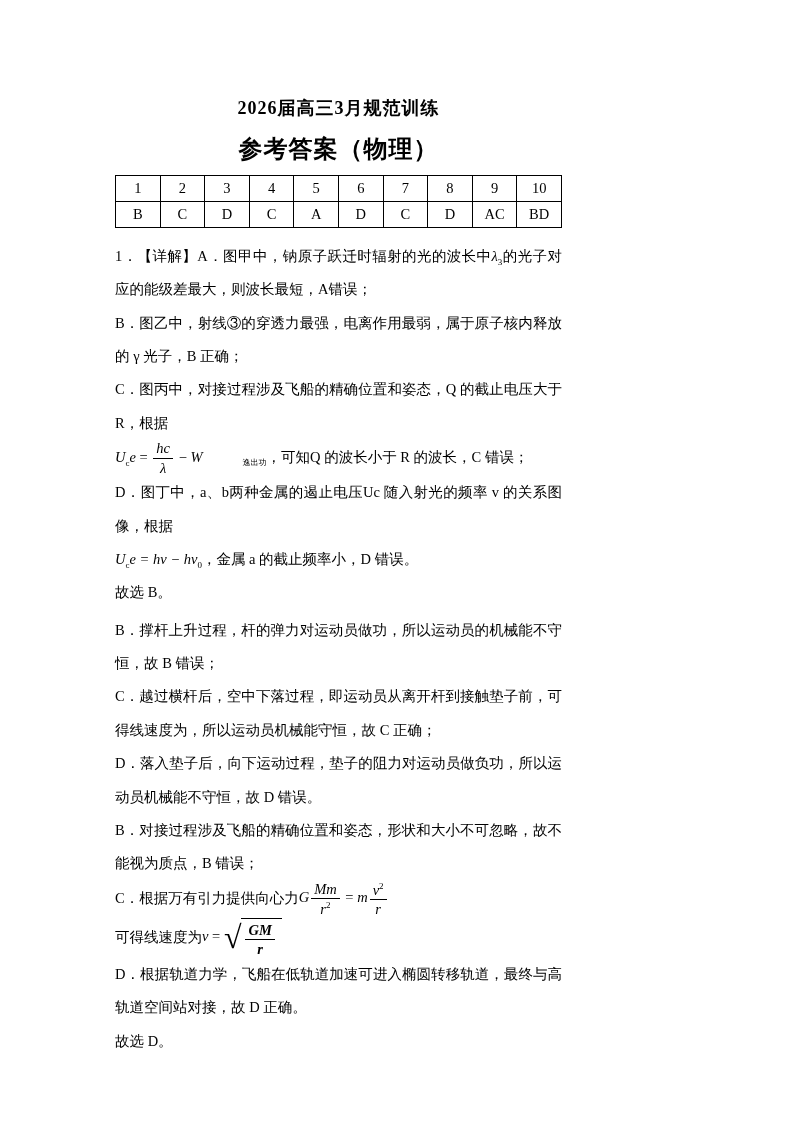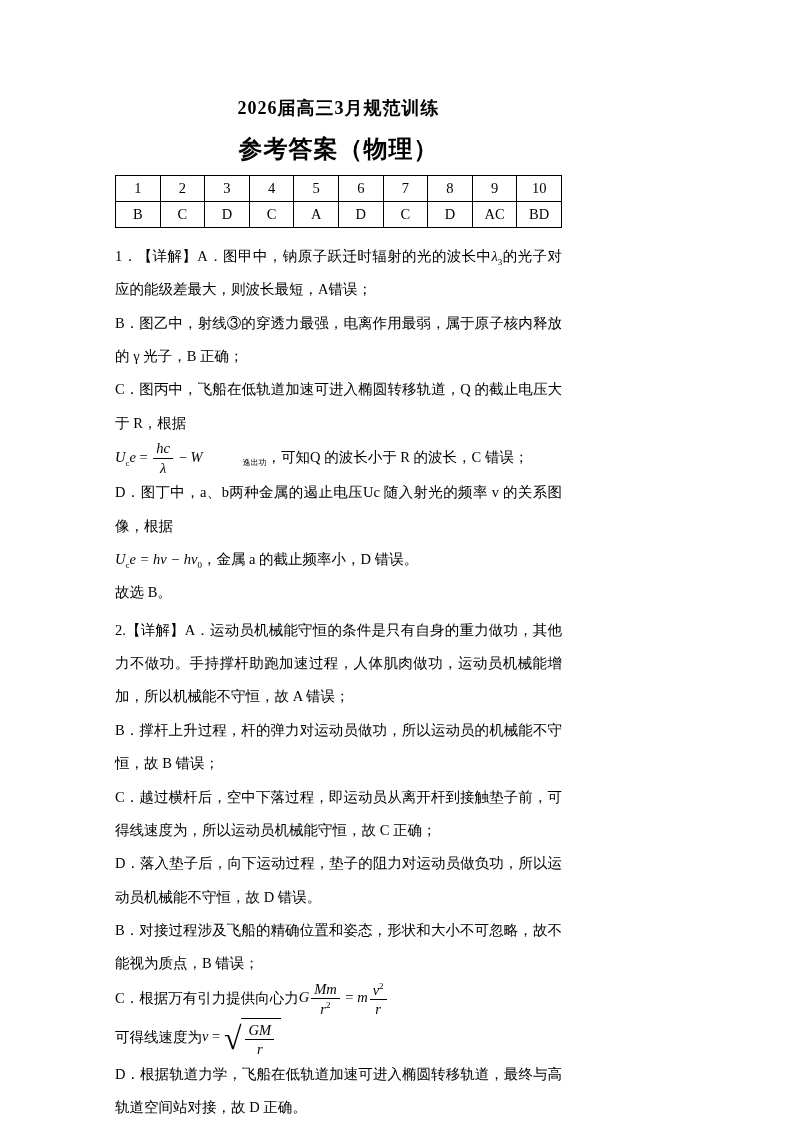--- a/index.html
+++ b/index.html
@@ -41,21 +41,21 @@
   sup{font-size:9px;}
   sub.cn-sub{font-size:8px;margin-left:40px;}
   .frac{
     display:inline-block;vertical-align:middle;text-align:center;
     line-height:1.15;margin:0 2px;
   }
   .frac .num{display:block;border-bottom:1px solid #000;padding:0 3px 1px 3px;}
   .frac .den{display:block;padding:1px 3px 0 3px;}
   .sqrt{display:inline-flex;align-items:center;vertical-align:middle;}
   .sqrt .rad{font-size:32px;line-height:0.9;font-style:normal;}
-  .sqrt .radicand{border-top:1.5px solid #000;padding:3px 5px 0 2px;}
+  .sqrt .radicand{border-top:1.5px solid #000;padding:3px 5px 0 2px;font-weight:bold;}
 </style>
 </head>
 <body>
 
 <div class="page">
 
   <h1 class="doc-title">2026届高三3月规范训练</h1>
   <h2 class="doc-subtitle">参考答案（物理）</h2>
 
   <table class="answers">
@@ -84,31 +84,30 @@
         <td>AC</td>
         <td>BD</td>
       </tr>
     </tbody>
   </table>
 
   <p class="para"><span>1．【详解】A．图甲中，钠原子跃迁时辐射的光的波长中</span><span class="var">λ</span><sub>3</sub><span>的光子对应的能级差最大，则波长最短，A错误；</span></p>
 
   <p class="para">B．图乙中，射线③的穿透力最强，电离作用最弱，属于原子核内释放的 γ 光子，B 正确；</p>
 
-  <p class="para">C．图丙中，飞船在低轨道加速可进入椭圆转移轨道，Q 的截止电压大于 R，根据</p>
+  <p class="para">C．图丙中，对接过程涉及飞船的精确位置和姿态，Q 的截止电压大于 R，根据</p>
 
   <p class="para"><span class="formula"><span class="var">U</span><sub>c</sub><span class="var">e</span> <span>=</span> <span class="frac"><span class="num var">hc</span><span class="den var">λ</span></span> <span>−</span> <span class="var">W</span><sub class="cn-sub">逸出功</sub></span><span>，可知Q 的波长小于 R 的波长，C 错误；</span></p>
 
   <p class="para">D．图丁中，a、b两种金属的遏止电压Uc 随入射光的频率 v 的关系图像，根据</p>
 
   <p class="para"><span class="formula"><span class="var">U</span><sub>c</sub><span class="var">e = hv − hv</span><sub>0</sub></span><span>，金属 a 的截止频率小，D 错误。</span></p>
 
   <p class="para qed">故选 B。</p>
 
-  <p class="para">2.【详解】A．运动员机械能守恒的条件是只有自身的重力做功，其他力不做功。手持撑杆助跑加速过程，人体肌肉做功，运动员机械能增加，所以机械能不守恒，故 A 错误；</p>
   <p class="para">B．撑杆上升过程，杆的弹力对运动员做功，所以运动员的机械能不守恒，故 B 错误；</p>
   <p class="para">C．越过横杆后，空中下落过程，即运动员从离开杆到接触垫子前，可得线速度为，所以运动员机械能守恒，故 C 正确；</p>
   <p class="para">D．落入垫子后，向下运动过程，垫子的阻力对运动员做负功，所以运动员机械能不守恒，故 D 错误。</p>
 
   <p class="para">B．对接过程涉及飞船的精确位置和姿态，形状和大小不可忽略，故不能视为质点，B 错误；</p>
 
   <p class="para"><span>C．根据万有引力提供向心力</span><span class="formula"><span class="var">G</span><span class="frac"><span class="num var">Mm</span><span class="den"><span class="var">r</span><sup>2</sup></span></span> <span>=</span> <span class="var">m</span><span class="frac"><span class="num"><span class="var">v</span><sup>2</sup></span><span class="den var">r</span></span></span></p>
 
   <p class="para"><span>可得线速度为</span><span class="formula"><span class="var">v</span> <span>=</span> <span class="sqrt">
           <span class="rad">√</span>

